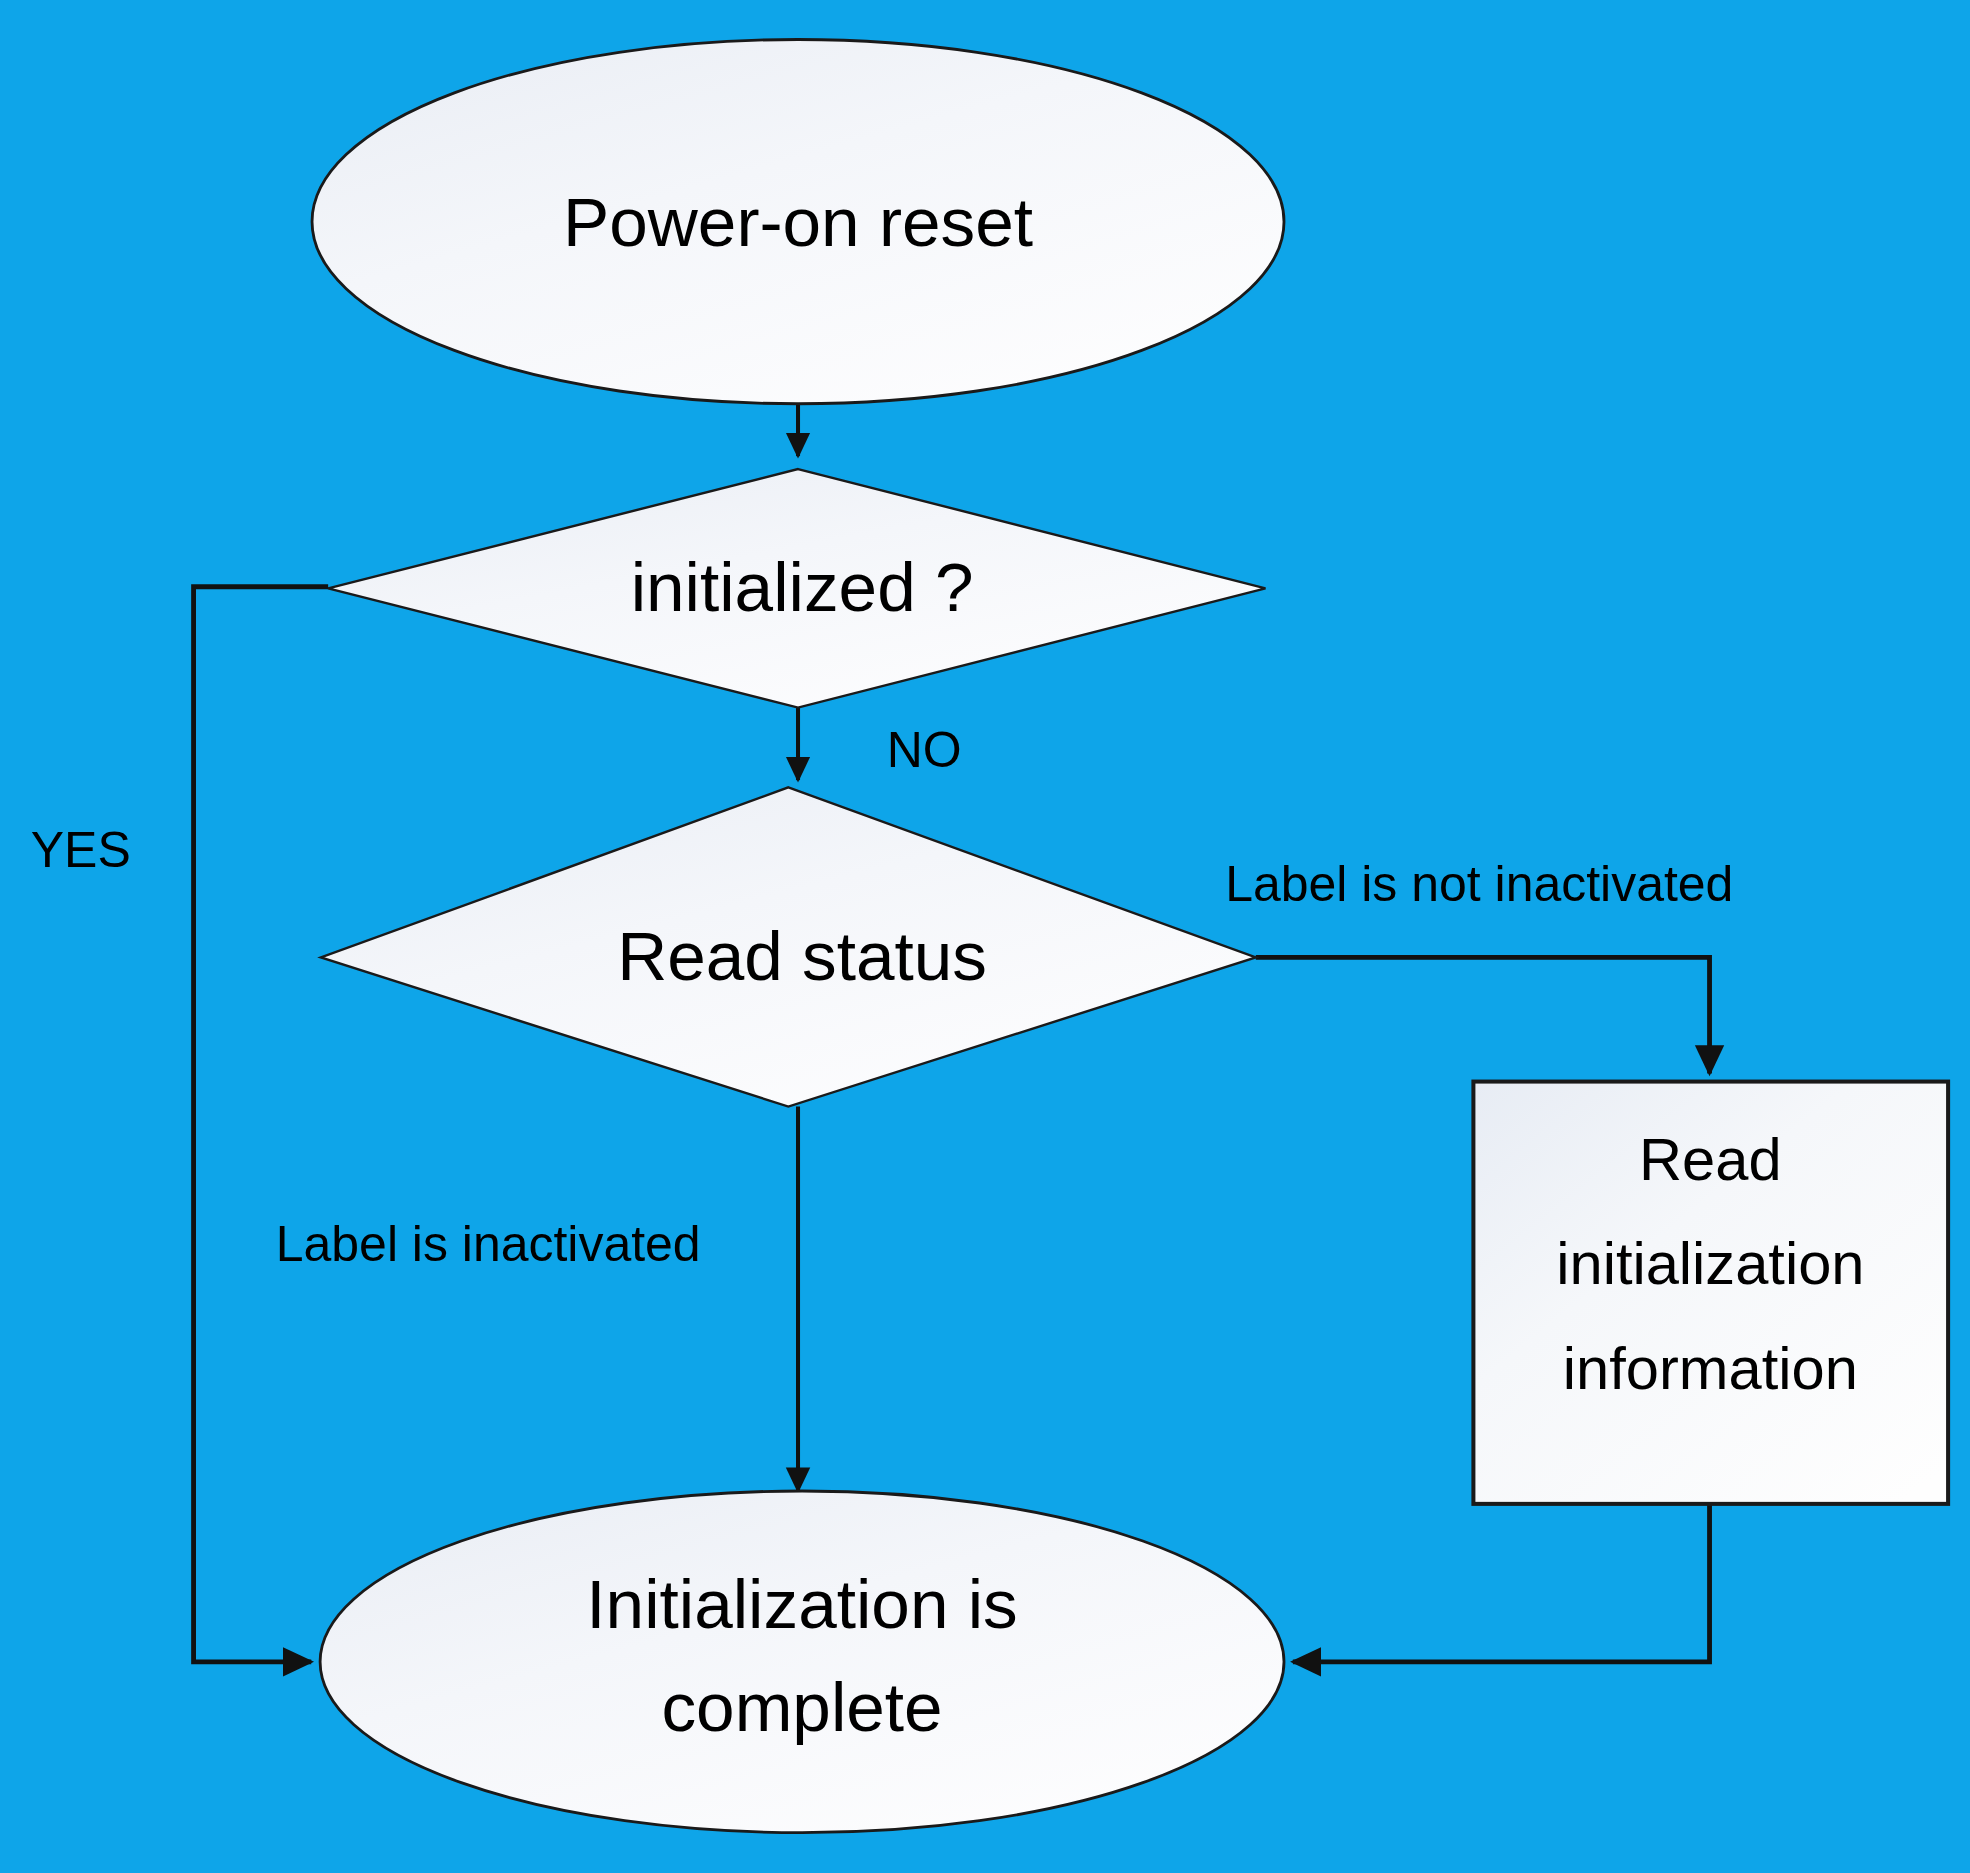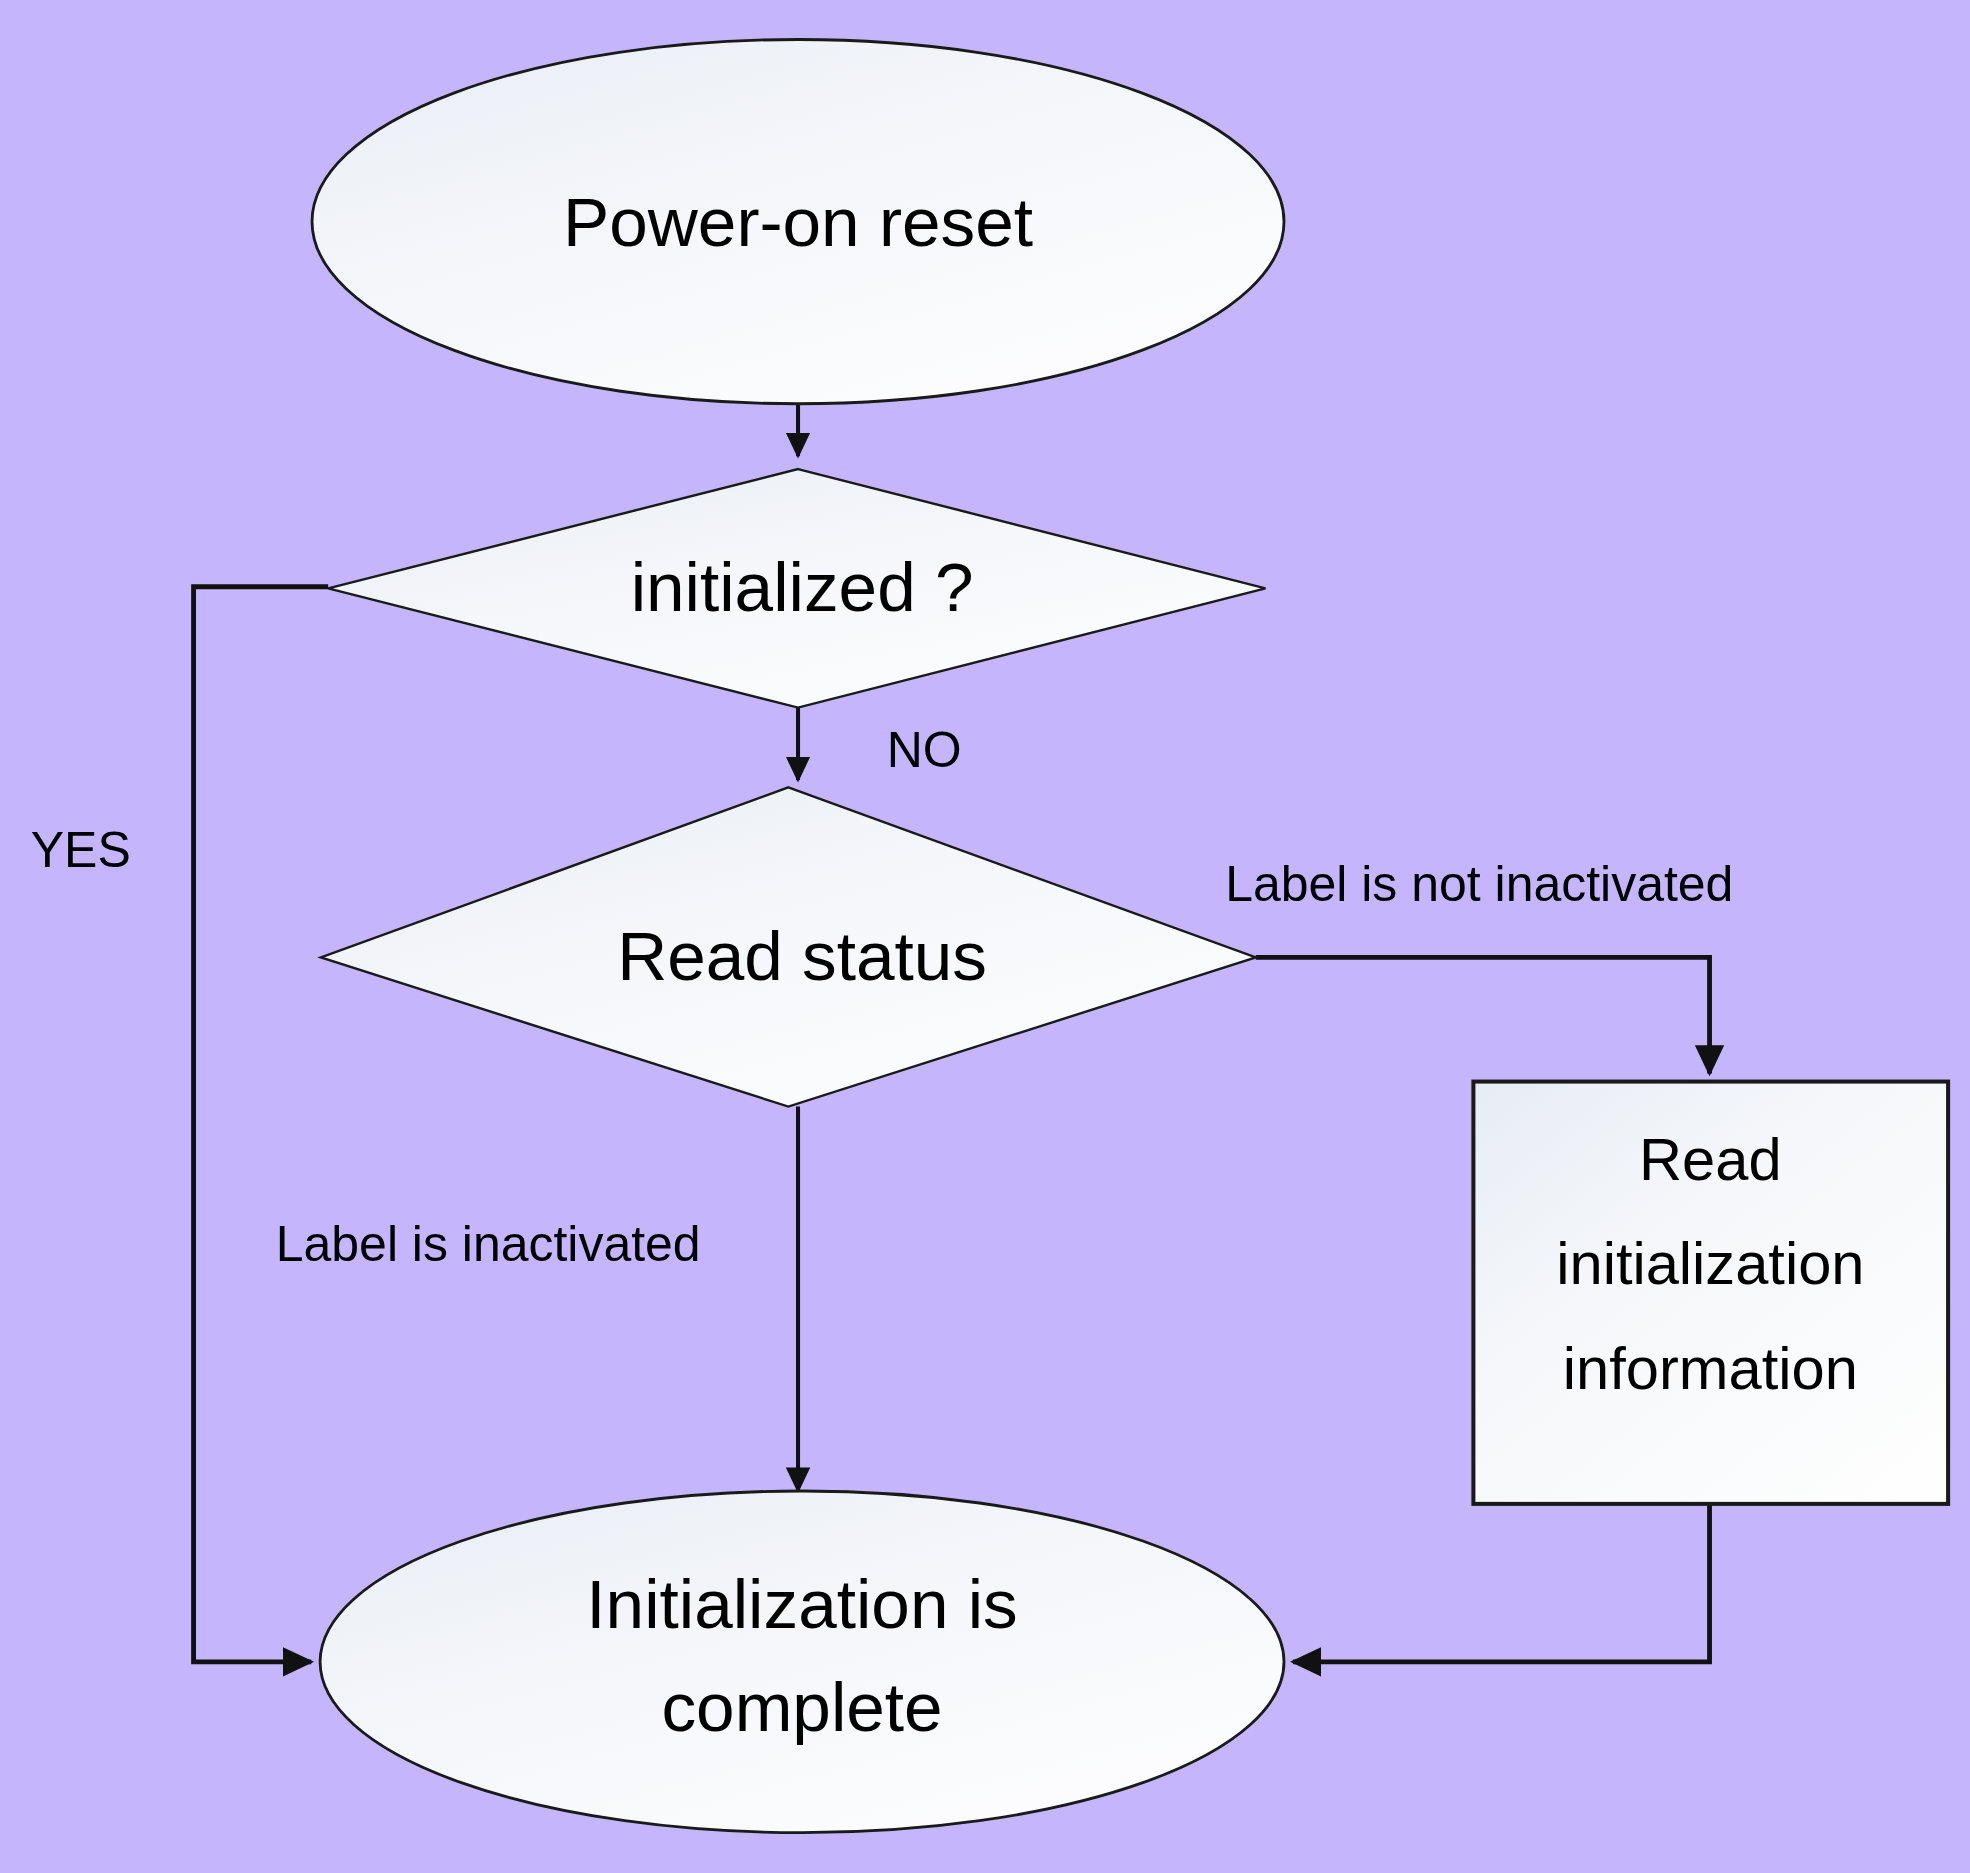--- a/index.html
+++ b/index.html
@@ -10,21 +10,21 @@
   body {
     width: 1970px;
     height: 1873px;
     font-family: "Liberation Sans", sans-serif;
     overflow: hidden;
   }
   #flowchart-root {
     position: relative;
     width: 1970px;
     height: 1873px;
-    background: #c4b5fd;
+    background: #0ea5e9;
   }
   svg#flow-svg {
     position: absolute;
     left: 0;
     top: 0;
     width: 1970px;
     height: 1873px;
     display: block;
   }
   .node-shape {

